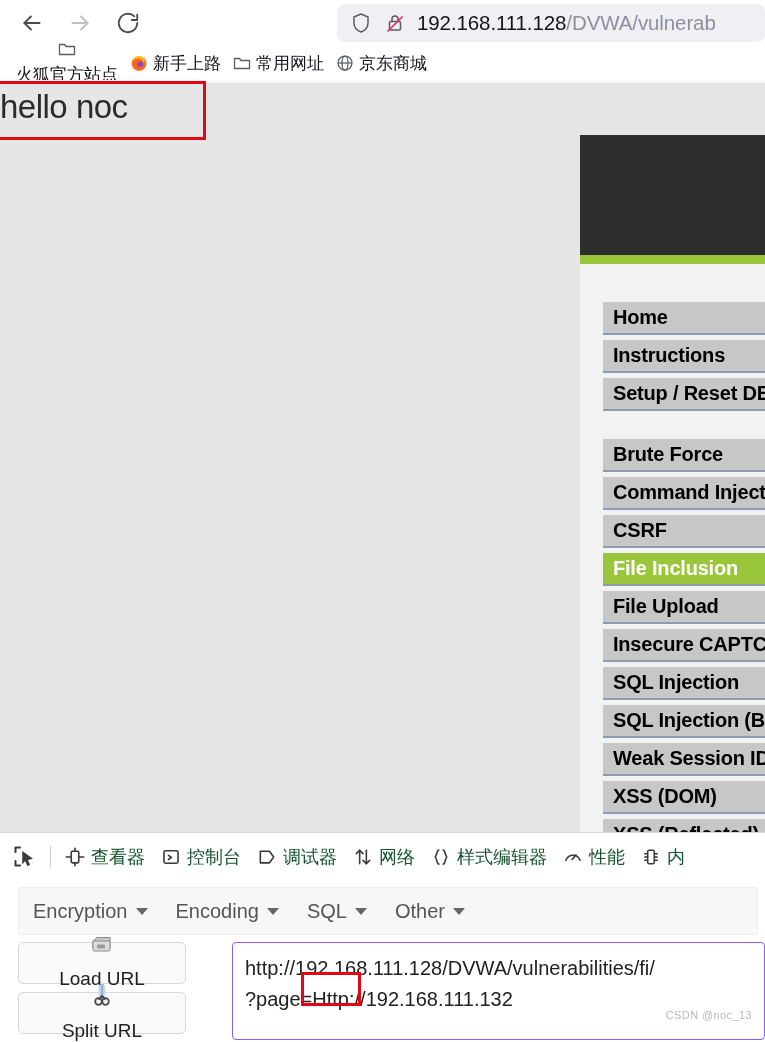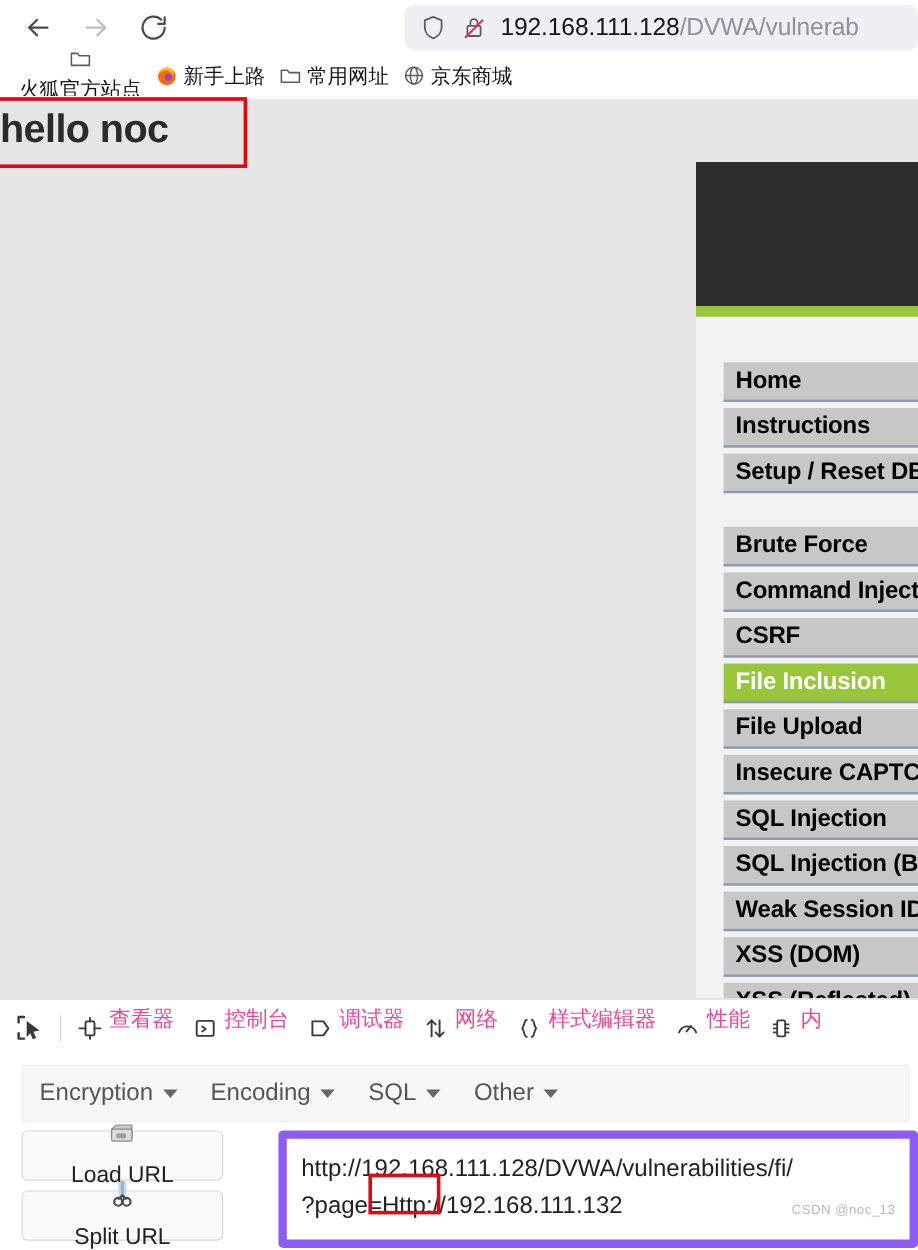--- a/index.html
+++ b/index.html
@@ -58,21 +58,21 @@
   .viewport {
     position: absolute; left: 0; top: 80px; width: 765px; height: 752px;
     background: #e6e6e6; overflow: hidden;
   }
   .page-top-strip {
     position: absolute; left: 0; top: 0; width: 765px; height: 3px;
     background: #f8f8fa;
   }
   .hello-text {
     position: absolute; left: 0; top: 8px;
-    font-size: 33px; font-weight: bold; color: #2b2b2b;
+    font-size: 33px; font-weight: normal; color: #2b2b2b;
     letter-spacing: -0.5px; white-space: nowrap;
   }
   .red-box-hello {
     position: absolute; left: -4px; top: 1px; width: 210px; height: 59px;
     border: 3px solid #e30613; background: transparent;
   }
 
   
   .dvwa {
     position: absolute; left: 580px; top: 55px; width: 260px;
@@ -108,22 +108,22 @@
   .dt-toolbar {
     position: relative; height: 48px; display: flex; align-items: center;
     border-bottom: 1px solid #e4e4e7;
   }
   .dt-picker {
     width: 40px; height: 40px; margin-left: 4px;
     display: flex; align-items: center; justify-content: center; cursor: pointer;
   }
   .dt-sep { width: 1px; height: 22px; background: #d0d0d4; margin: 0 6px; }
   .dt-tab {
-    display: flex; gap: 6px; height: 40px;
-    padding: 0 8px; cursor: pointer; font-size: 18px; color: #ec4899;
+    display: flex; align-items: center; gap: 6px; height: 40px;
+    padding: 0 8px; cursor: pointer; font-size: 18px; color: #14532d;
     white-space: nowrap;
   }
   .dt-tab .ti { display: flex; align-items: center; flex: 0 0 auto; }
 
   
   .hackbar {
     position: absolute; left: 0; top: 880px; width: 765px; height: 162px;
     background: #ffffff;
   }
   .hb-menurow {
@@ -144,21 +144,21 @@
   .hb-body { position: absolute; left: 0; top: 62px; width: 765px; }
   .hb-buttons { position: absolute; left: 18px; top: 0; width: 200px; }
   .hb-btn {
     width: 168px; height: 42px; margin-bottom: 8px;
     background: #fafafa; border: 1px solid #d8d8d8; border-radius: 5px;
     display: flex; align-items: center; justify-content: center; gap: 9px;
     font-size: 19px; color: #222222; cursor: pointer; flex-direction: column;
   }
   .hb-urlbox {
     position: absolute; left: 232px; top: 0; width: 533px; height: 98px;
-    background: #ffffff; border: 7px solid #8b5cf6; border-radius: 4px;
+    background: #ffffff; border: 1px solid #8b5cf6; border-radius: 4px;
     padding: 10px 12px; overflow: hidden;
   }
   .hb-url-line {
     font-size: 20px; color: #222222; line-height: 31px; white-space: nowrap;
   }
   .red-box-http {
     position: absolute; left: 68px; top: 29px; width: 60px; height: 34px;
     border: 3px solid #e30613;
   }
   .watermark {

